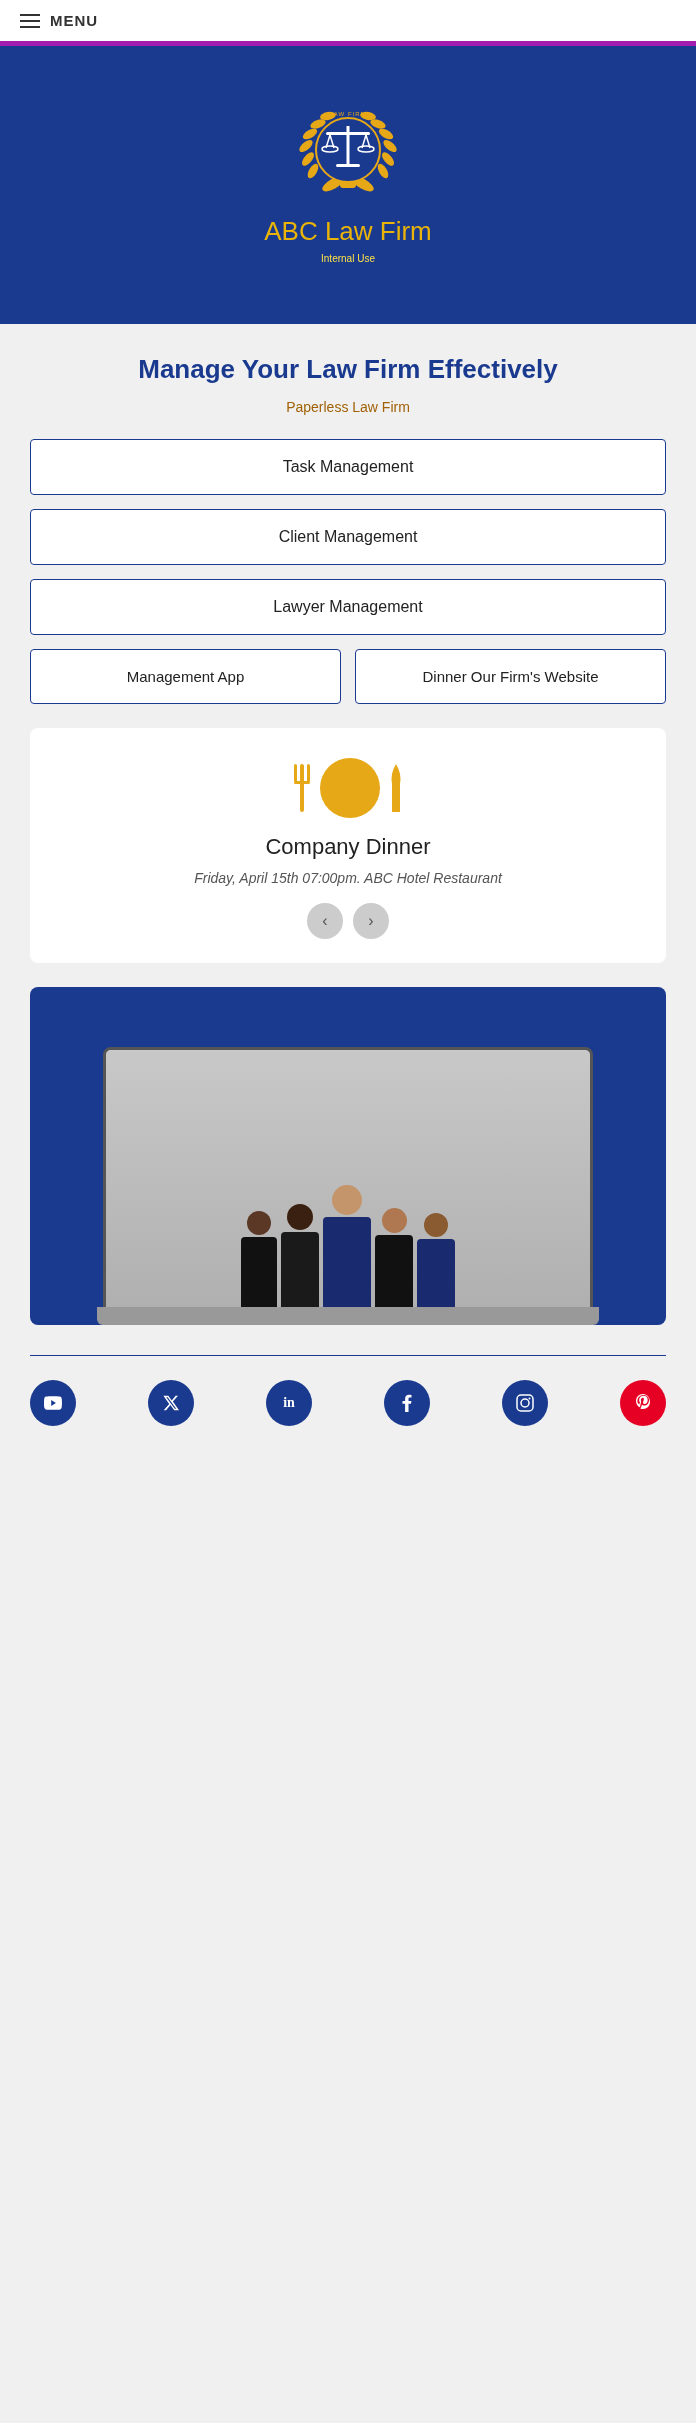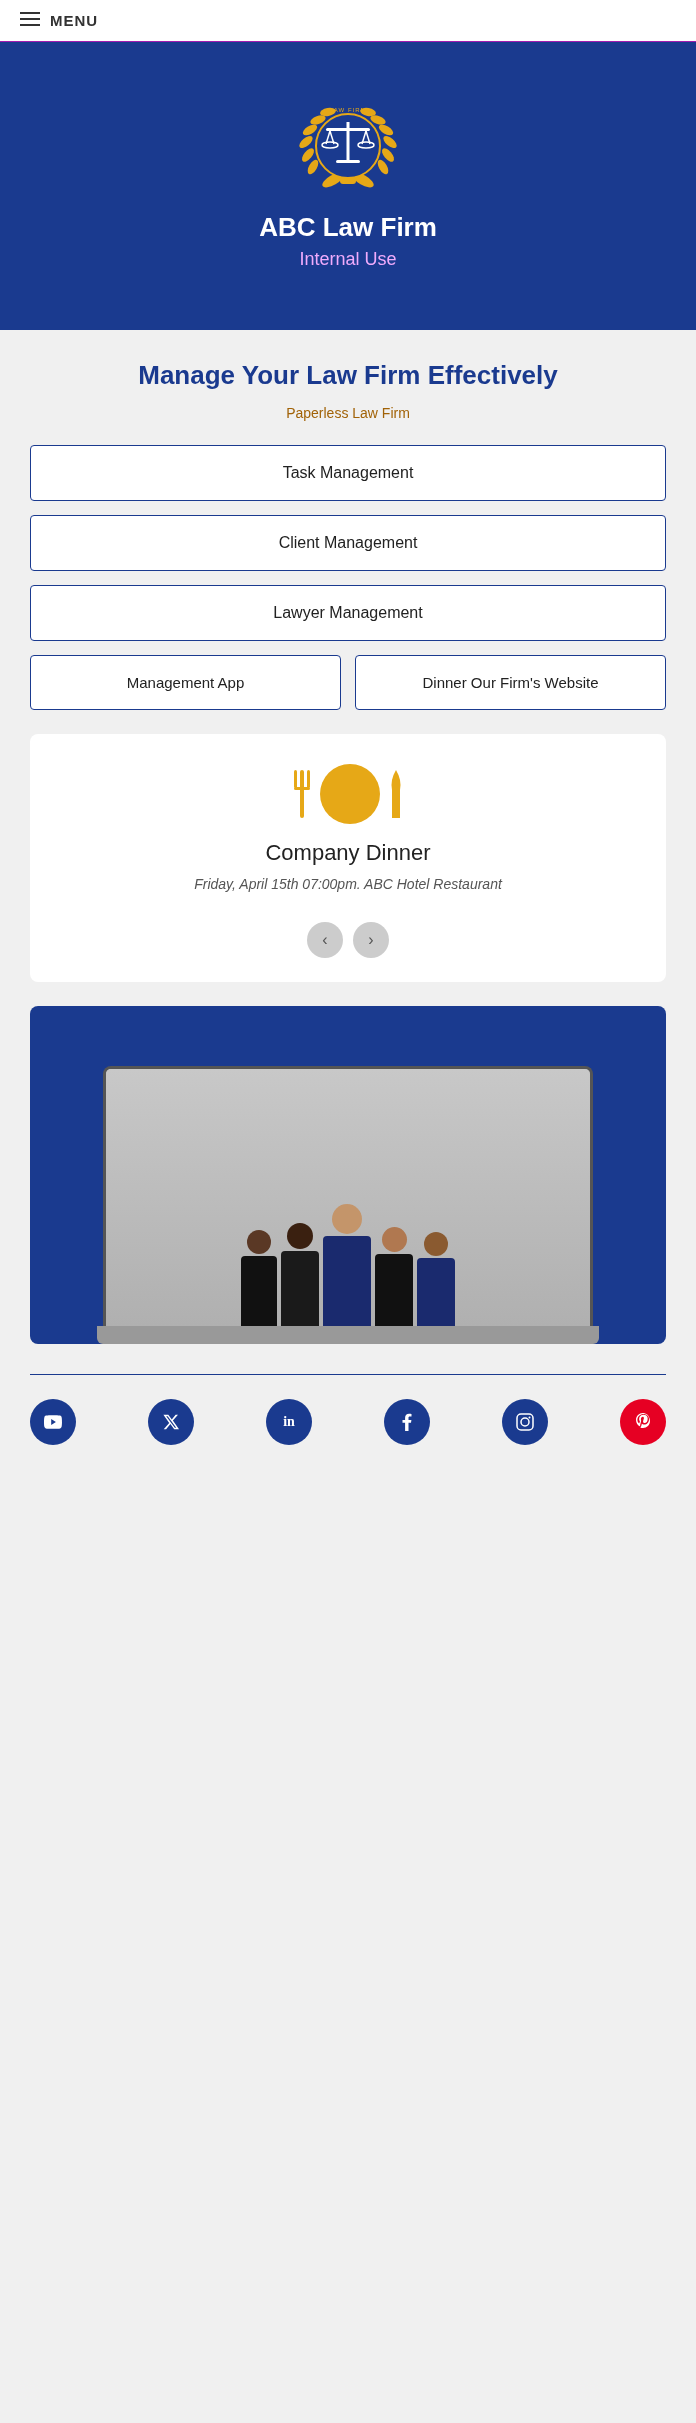--- a/index.html
+++ b/index.html
@@ -8,23 +8,23 @@
       background: #f0f0f0;
       width: 696px;
       margin: 0 auto;
     }
 
     
     .top-nav {
       background: #fff;
       padding: 12px 20px;
       display: flex;
-      align-items: flex-start;
+      align-items: center;
       gap: 10px;
-      border-bottom: 1px solid #a21caf;
+      border-bottom: 5px solid #a21caf;
     }
     .menu-icon {
       display: flex;
       flex-direction: column;
       gap: 4px;
       cursor: pointer;
     }
     .menu-icon span {
       display: block;
       width: 20px;
@@ -41,28 +41,28 @@
     
     .hero {
       background: #1a3a8f;
       padding: 50px 20px 60px;
       display: flex;
       flex-direction: column;
       align-items: center;
       text-align: center;
     }
     .firm-name {
-      color: #ffffff;
+      color: #eab308;
       font-size: 26px;
-      font-weight: bold;
+      font-weight: normal;
       margin-bottom: 6px;
     }
     .firm-subtitle {
-      color: #f0abfc;
-      font-size: 18px;
+      color: #fde047;
+      font-size: 10px;
     }
 
     
     .main-content {
       background: #f0f0f0;
       padding: 30px 30px 20px;
     }
     .manage-title {
       color: #1a3a8f;
       font-size: 26px;
@@ -128,21 +128,21 @@
     .event-title {
       font-size: 22px;
       font-weight: normal;
       color: #222;
       margin-bottom: 10px;
     }
     .event-date {
       font-size: 14px;
       color: #555;
       font-style: italic;
-      margin-bottom: 30px;
+      margin-bottom: 17px;
     }
     .carousel-controls {
       display: flex;
       justify-content: center;
       gap: 10px;
     }
     .carousel-btn {
       width: 36px;
       height: 36px;
       border-radius: 50%;

